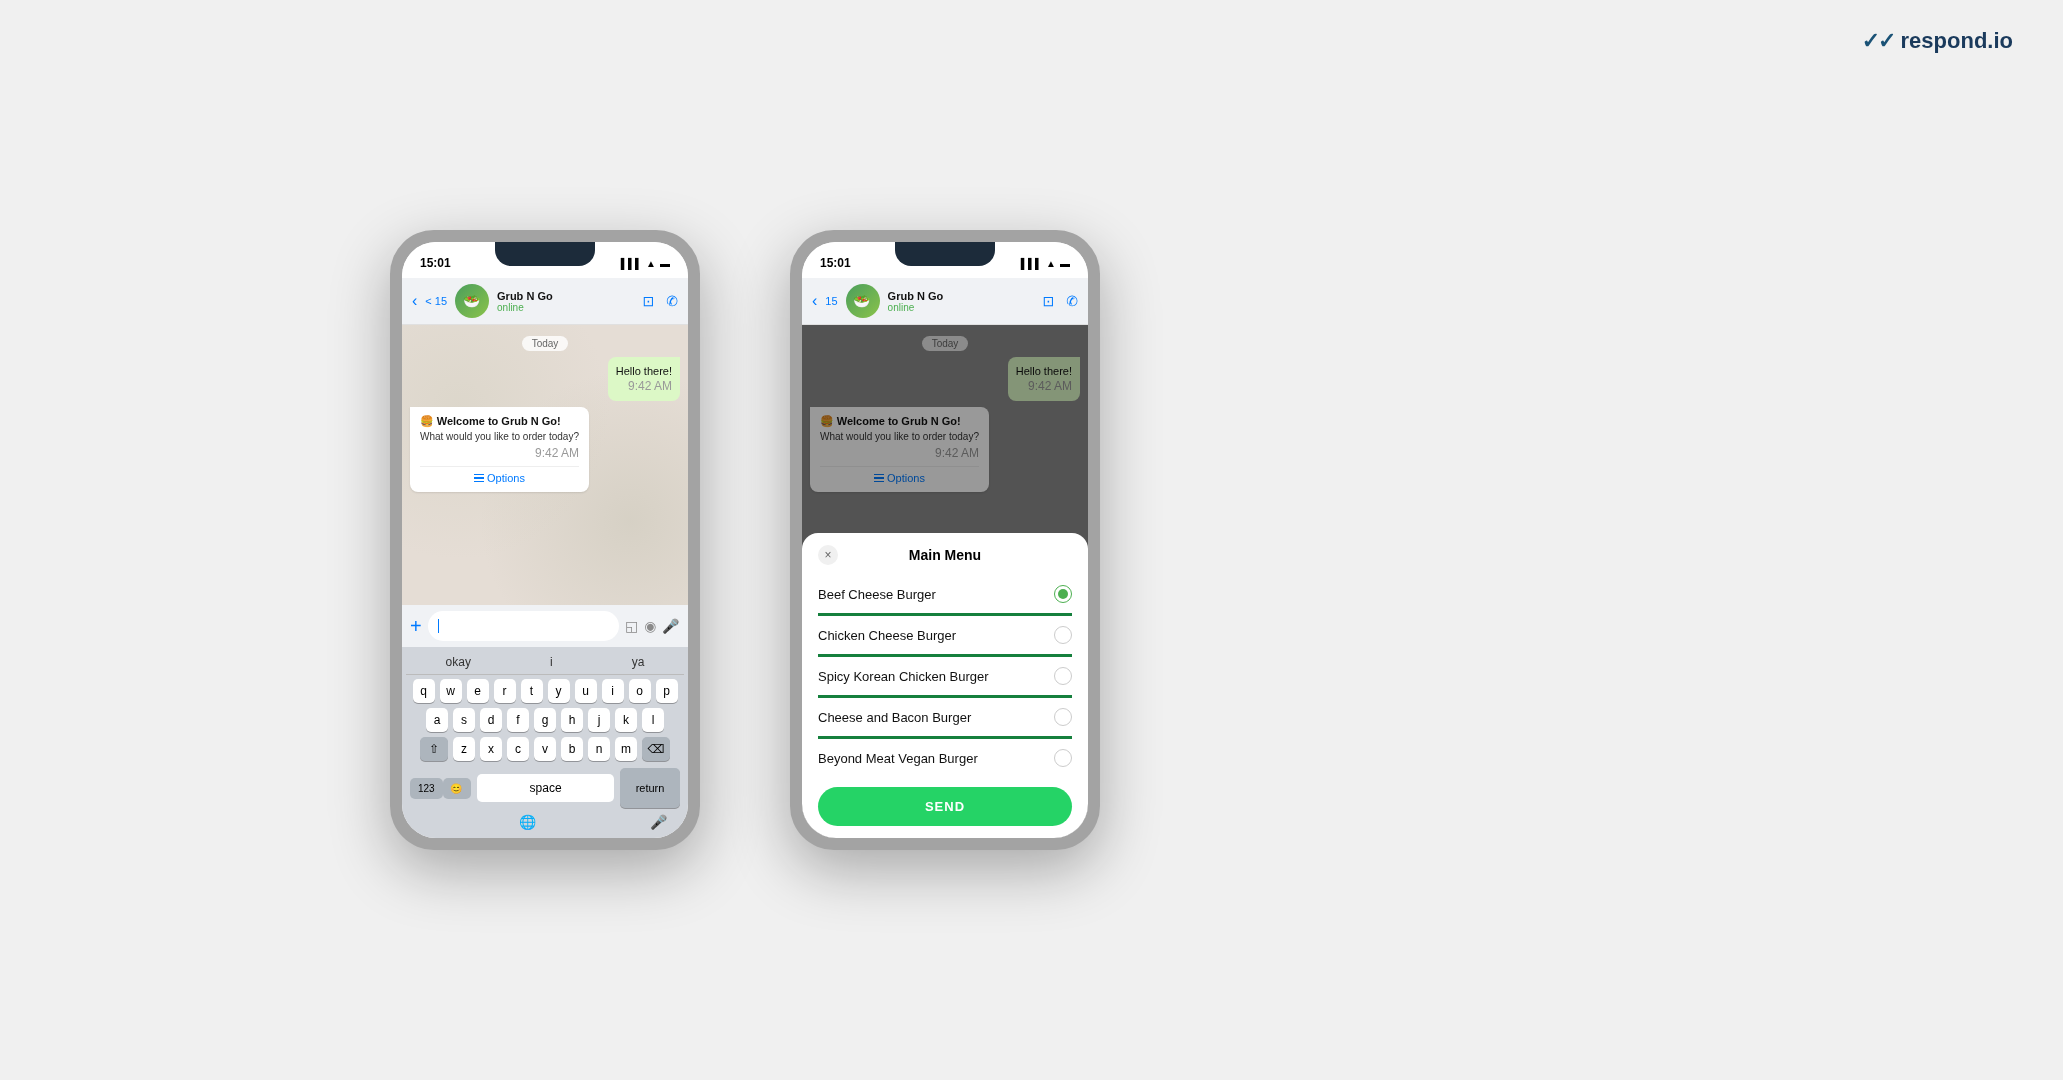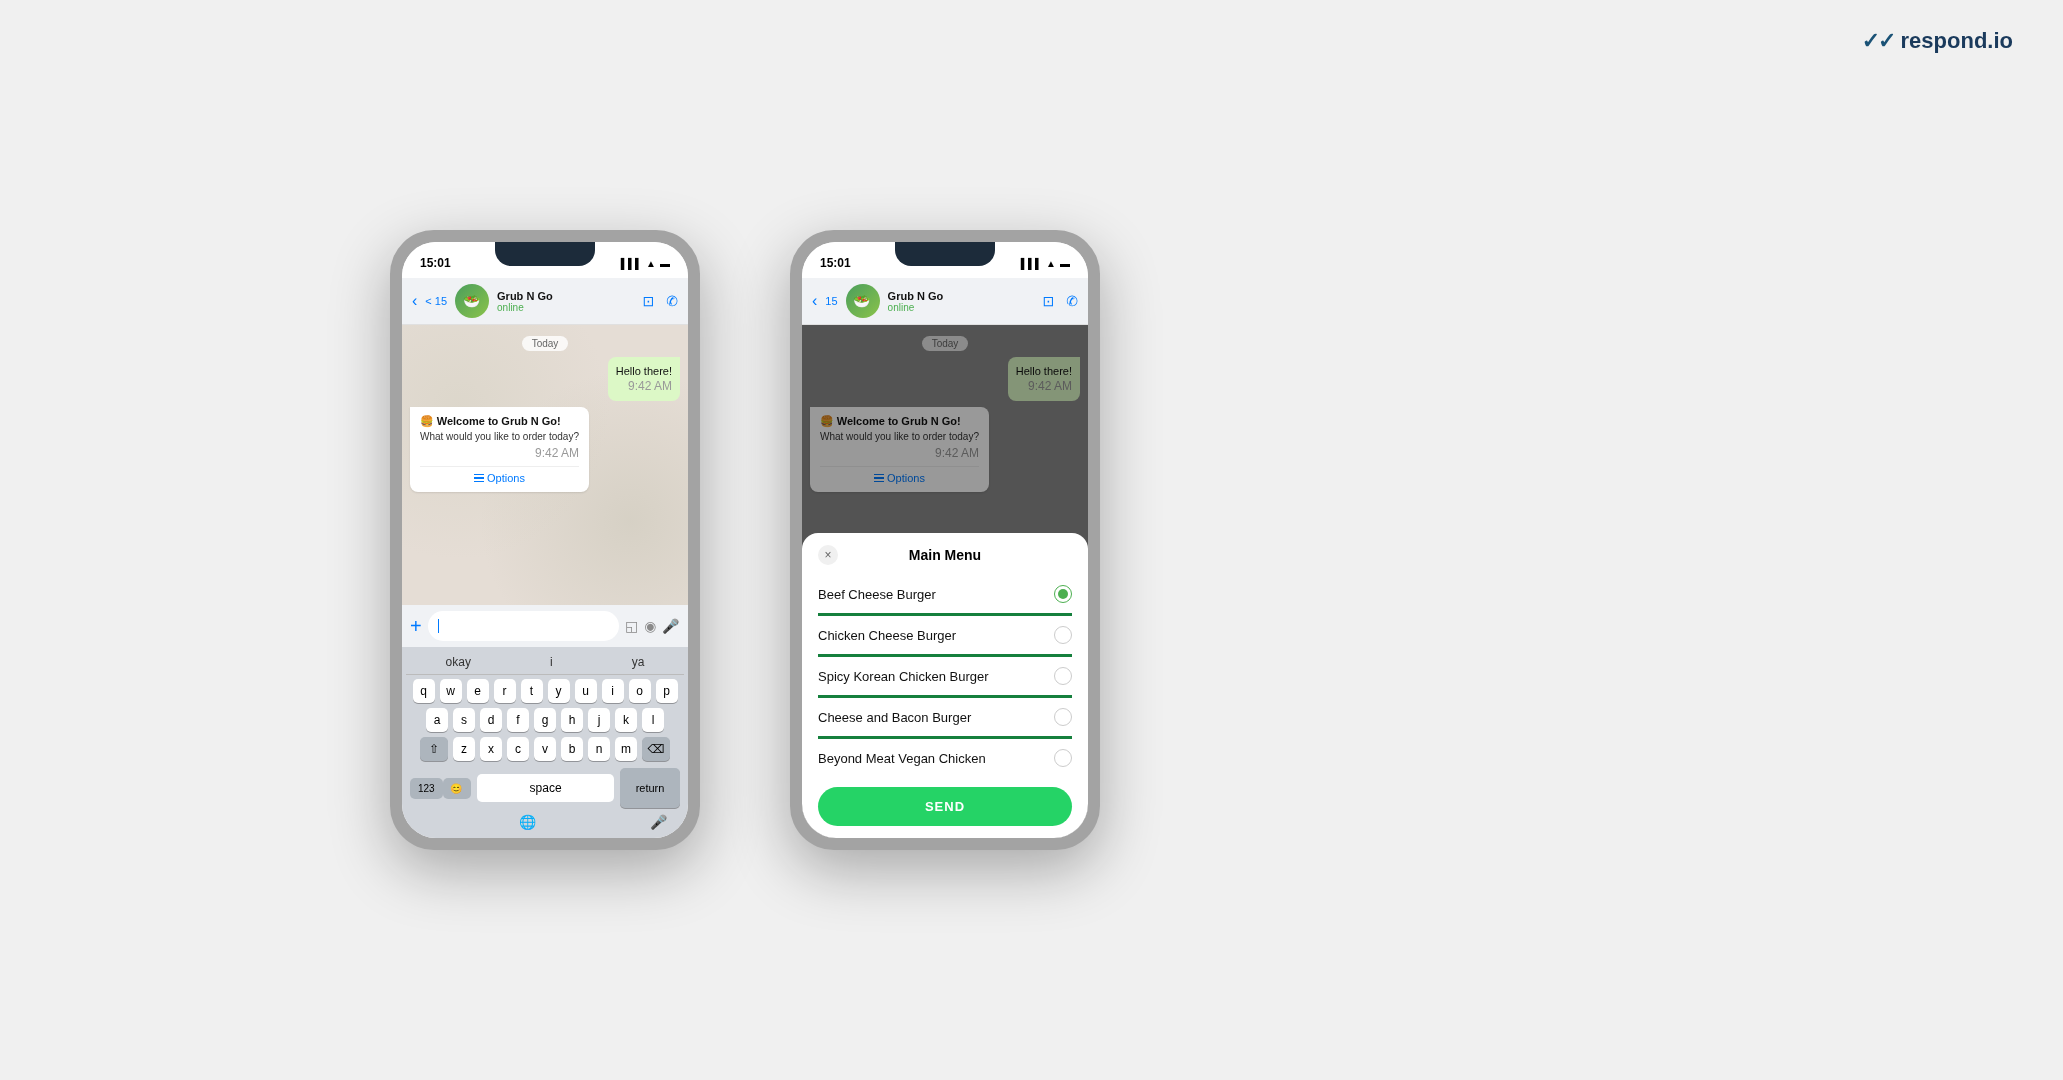--- a/index.html
+++ b/index.html
@@ -604,21 +604,21 @@
           </div>
           <div class="modal-item">
             <span>Spicy Korean Chicken Burger</span>
             <div class="radio-btn"></div>
           </div>
           <div class="modal-item">
             <span>Cheese and Bacon Burger</span>
             <div class="radio-btn"></div>
           </div>
           <div class="modal-item" style="border-bottom:none;">
-            <span>Beyond Meat Vegan Chicken</span>
+            <span>Beyond Meat Vegan Burger</span>
             <div class="radio-btn"></div>
           </div>
 
           <div class="modal-send-btn">SEND</div>
         </div>
       </div>
     </div>
   </div>
 </div>
 

